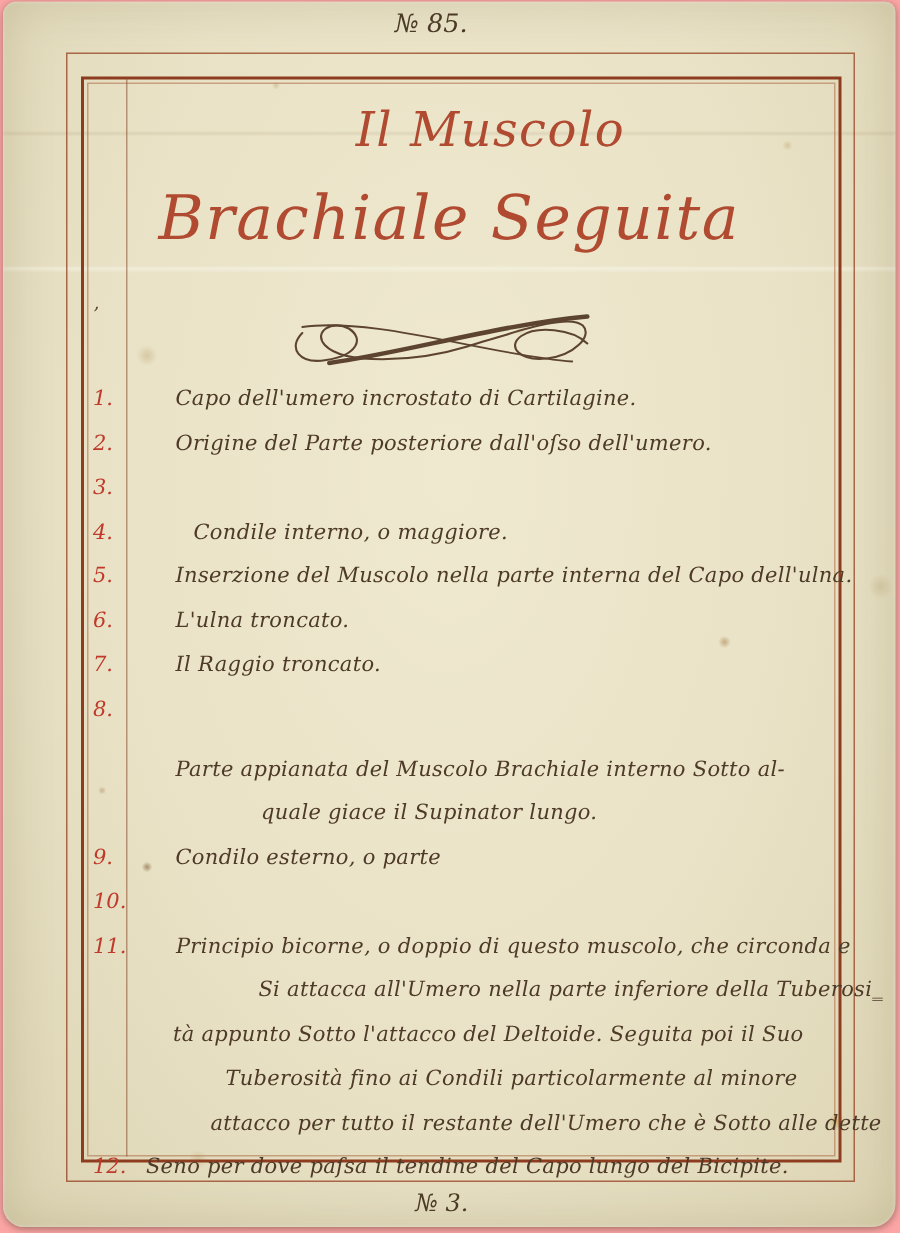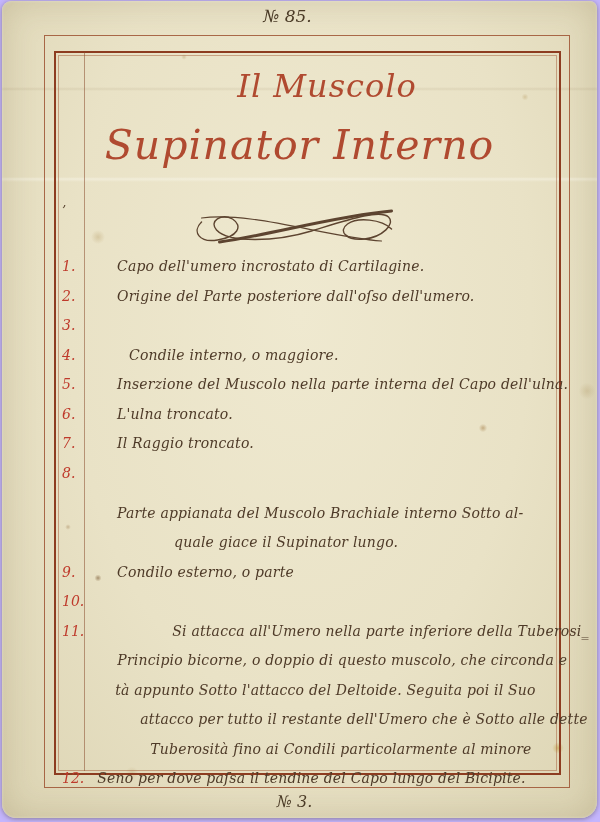--- a/index.html
+++ b/index.html
@@ -1,21 +1,21 @@
 <!DOCTYPE html>
 <html style="--paper: #e9e2c6; --titlered: #b04a30; --numred: #bf3a2b; --ink: #4e3a28; --frame: #8d3c20;"><head>
 <meta charset="utf-8">
 <style>
   :root{
     --paper:#e9e2c6; --titlered:#b04a30; --numred:#bf3a2b;
     --ink:#4e3a28; --frame:#8d3c20;
   }
   html,body{margin:0;padding:0;}
   body{width:600px;height:822px;background:#f6f5f2;font-family:"DejaVu Serif", serif;overflow:hidden;}
-  .photo{position:relative;width:600px;height:822px;background:#c4b5fd;}
+  .photo{position:relative;width:600px;height:822px;background:#fca5a5;}
   .page{
     position:absolute;left:2px;top:1px;right:3px;bottom:4px;
     border-radius:9px 7px 16px 14px;
     box-shadow:0 1px 5px rgba(60,50,30,.45), inset 0 0 34px rgba(120,100,60,.22), inset 0 0 3px rgba(255,255,255,.5);
     background:
       radial-gradient(circle 6px at 481px 427px, rgba(150,105,45,.45), rgba(150,105,45,0) 70%),
       radial-gradient(circle 5px at 96px 577px, rgba(110,75,35,.55), rgba(110,75,35,0) 70%),
       radial-gradient(circle 4px at 66px 526px, rgba(140,100,50,.35), rgba(140,100,50,0) 70%),
       radial-gradient(circle 8px at 556px 747px, rgba(190,150,50,.55), rgba(190,150,50,0) 72%),
       radial-gradient(circle 10px at 96px 236px, rgba(170,140,80,.30), rgba(170,140,80,0) 70%),
@@ -63,21 +63,21 @@
 
     <div class="top-mark">№ 85.</div>
 
     <div class="frame-outer"></div>
     <div class="frame-inner">
       <div class="frame-inner2"></div>
     </div>
     <div class="num-divider"></div>
 
     <div class="title1">Il Muscolo</div>
-    <div class="title2">Supinator Interno</div>
+    <div class="title2">Brachiale Seguita</div>
 
     <svg class="flourish" width="216" height="54" viewBox="0 0 216 54">
       <g fill="none" stroke="#5d4430" stroke-linecap="round">
         <path stroke-width="1.4" d="M16,24 C6,34 14,45 32,42 C52,39 58,28 47,21 C36,15 23,23 31,32 C43,45 90,44 126,33 C162,22 194,11 203,19 C210,26 197,39 179,41 C161,43 152,33 162,26 C172,19 196,21 206,31"></path>
         <path stroke-width="3" d="M34,44 C84,37 150,18 206,13"></path>
         <path stroke-width="1.2" d="M16,20 C64,13 142,39 196,43"></path>
       </g>
     </svg>
 
     <div class="margin-mark">’</div>
@@ -134,25 +134,25 @@
           <div class="lines">
             <div class="tline" style="margin-left: 0px;">Condilo esterno, o parte</div>
           </div>
         </div>
         <div class="item">
           <span class="num">10.</span>
         </div>
         <div class="item">
           <span class="num">11.</span>
           <div class="lines">
+            <div class="tline" style="margin-left: 0px;">Principio bicorne, o doppio di questo muscolo, che circonda e</div>
             <div class="tline" style="margin-left: 55px;">Si attacca all'Umero nella parte inferiore della Tuberosi‗</div>
-            <div class="tline" style="margin-left: 0px;">Principio bicorne, o doppio di questo muscolo, che circonda e</div>
             <div class="tline" style="margin-left: -2px;">tà appunto Sotto l'attacco del Deltoide. Seguita poi il Suo</div>
+            <div class="tline" style="margin-left: 33px;">Tuberosità fino ai Condili particolarmente al minore</div>
             <div class="tline" style="margin-left: 23px;">attacco per tutto il restante dell'Umero che è Sotto alle dette</div>
-            <div class="tline" style="margin-left: 33px;">Tuberosità fino ai Condili particolarmente al minore</div>
           </div>
         </div>
         <div class="item">
           <span class="num">12.</span>
           <div class="lines">
             <div class="tline" style="margin-left: -20px;">Seno per dove paſsa il tendine del Capo lungo del Bicipite.</div>
           </div>
         </div>
       </div>
 

